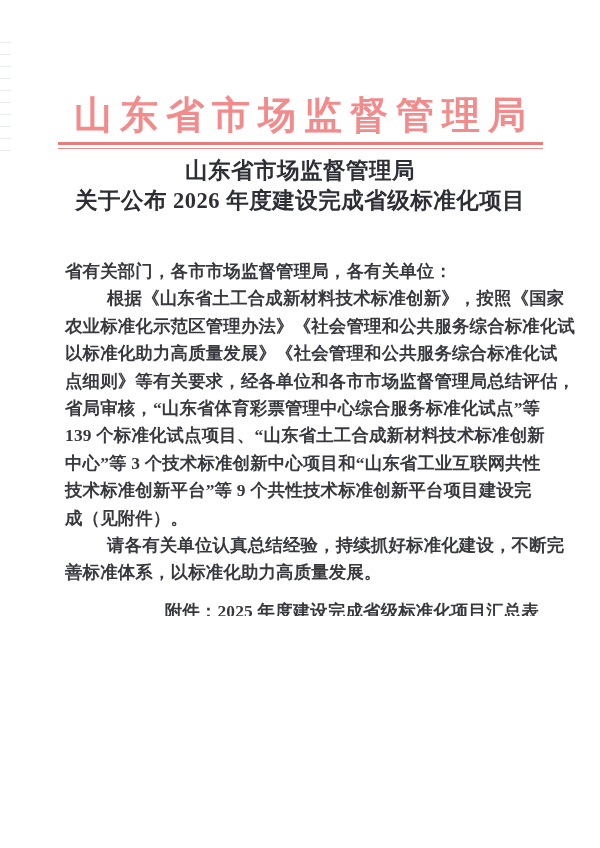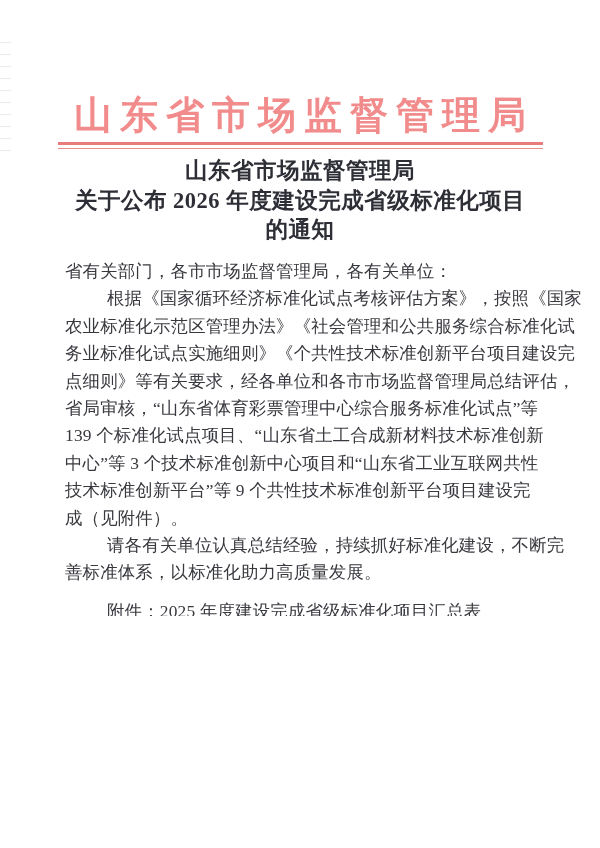--- a/index.html
+++ b/index.html
@@ -73,30 +73,32 @@
   }
   .body-text {
     position: absolute;
     top: 258px;
     left: 65px;
     width: 474px;
     font-size: 17.4px;
     line-height: 27.4px;
     color: #38393f;
     letter-spacing: 0.2px;
+    font-weight: bold;
   }
   .body-text .line {
     white-space: nowrap;
     height: 27.4px;
   }
   .body-text .indent {
     padding-left: 42px;
   }
   .attachment-line {
     margin-top: 11px;
+    text-align: right;
   }
   .signature {
     position: absolute;
     top: 684px;
     left: 310px;
     width: 176px;
     text-align: center;
     font-size: 17px;
     line-height: 26.5px;
     color: #38393f;
@@ -132,28 +134,27 @@
 
   <div class="rule rule-top">
     <div class="bar bar-thick"></div>
     <div class="bar bar-gap"></div>
     <div class="bar bar-thin"></div>
   </div>
 
   <div class="doc-title">
     <div>山东省市场监督管理局</div>
     <div>关于公布 2026 年度建设完成省级标准化项目</div>
-    <div>的通知</div>
   </div>
 
   <div class="body-text">
     <div class="line">省有关部门，各市市场监督管理局，各有关单位：</div>
-    <div class="line indent">根据《国家循环经济标准化试点考核评估方案》，按照《国家</div>
+    <div class="line indent">根据《山东省土工合成新材料技术标准创新》，按照《国家</div>
     <div class="line">农业标准化示范区管理办法》《社会管理和公共服务综合标准化试</div>
-    <div class="line">务业标准化试点实施细则》《个共性技术标准创新平台项目建设完</div>
+    <div class="line">以标准化助力高质量发展》《社会管理和公共服务综合标准化试</div>
     <div class="line">点细则》等有关要求，经各单位和各市市场监督管理局总结评估，</div>
     <div class="line">省局审核，“山东省体育彩票管理中心综合服务标准化试点”等</div>
     <div class="line">139 个标准化试点项目、“山东省土工合成新材料技术标准创新</div>
     <div class="line">中心”等 3 个技术标准创新中心项目和“山东省工业互联网共性</div>
     <div class="line">技术标准创新平台”等 9 个共性技术标准创新平台项目建设完</div>
     <div class="line">成（见附件）。</div>
     <div class="line indent">请各有关单位认真总结经验，持续抓好标准化建设，不断完</div>
     <div class="line">善标准体系，以标准化助力高质量发展。</div>
     <div class="line indent attachment-line">附件：2025 年度建设完成省级标准化项目汇总表</div>
   </div>

